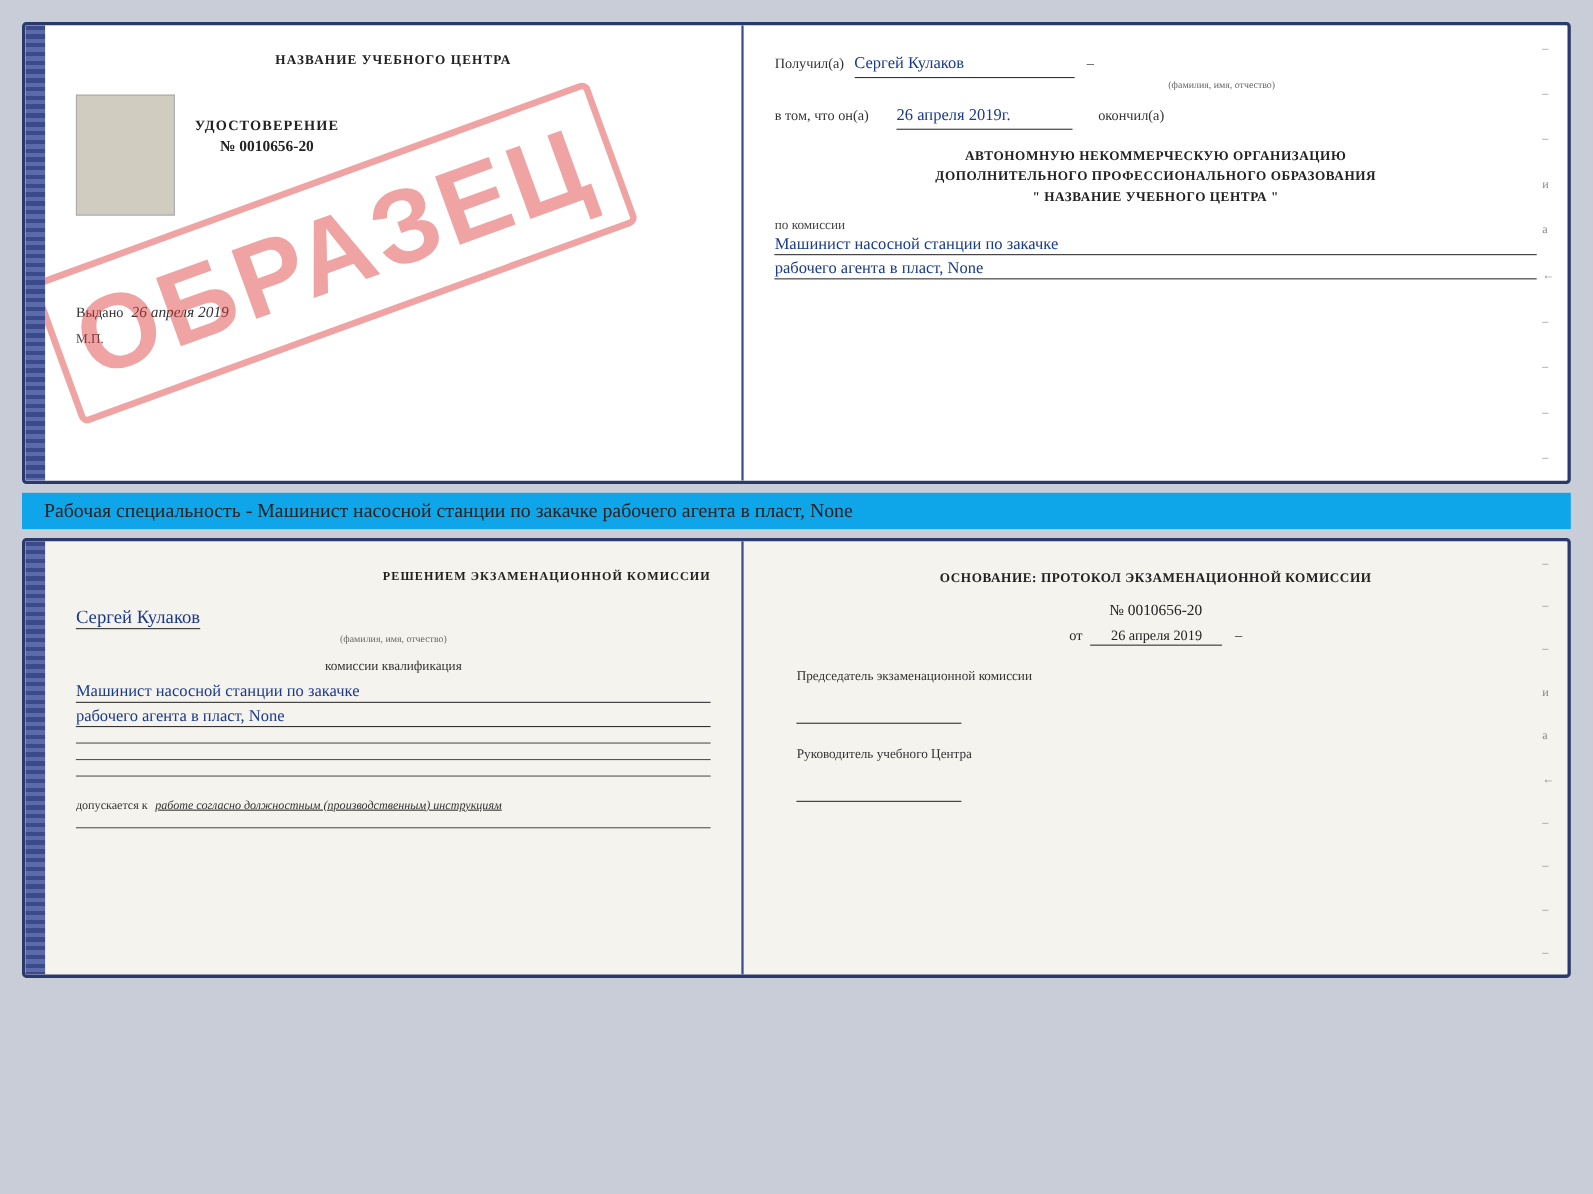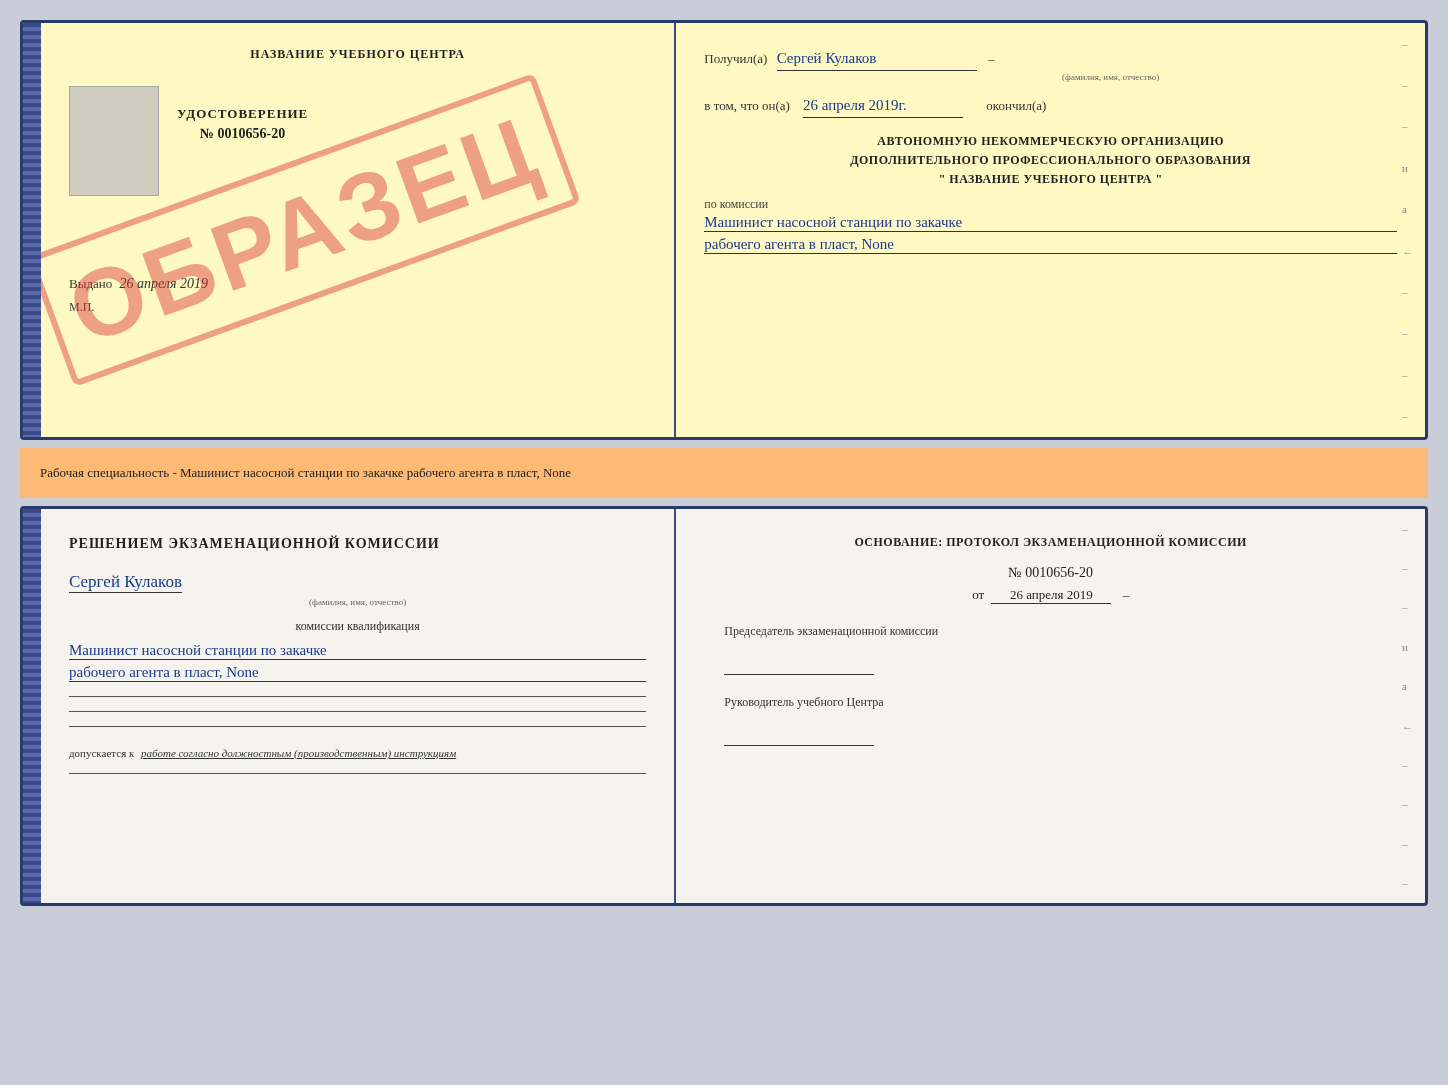--- a/index.html
+++ b/index.html
@@ -13,21 +13,21 @@
 
     .page-container {
       display: flex;
       flex-direction: column;
       gap: 8px;
     }
 
     
     .certificate-book {
       display: flex;
-      background: #fef9c3;
+      background: #ffffff;
       border: 3px solid #2a3a6b;
       border-radius: 4px;
       overflow: hidden;
       position: relative;
       min-height: 420px;
     }
 
     
     .book-spine {
       width: 18px;
@@ -194,24 +194,24 @@
       bottom: 0;
       display: flex;
       flex-direction: column;
       justify-content: space-around;
       font-size: 11px;
       color: #888;
     }
 
     
     .middle-text {
-      font-size: 13px;
-      color: #222;
-      padding: 17px 20px;
-      background: #fdba74;
+      font-size: 18px;
+      color: #222;
+      padding: 6px 20px;
+      background: #0ea5e9;
     }
 
     
     .bottom-book {
       display: flex;
       background: #f5f3ee;
       border: 3px solid #2a3a6b;
       border-radius: 4px;
       overflow: hidden;
       min-height: 400px;
@@ -223,22 +223,22 @@
       border-right: 2px solid #3a4a8a;
     }
 
     .bottom-right {
       flex: 1.2;
       padding: 24px 28px 20px 28px;
       position: relative;
     }
 
     .komissia-title {
-      font-size: 14px;
-      text-align: left;
+      font-size: 11px;
+      text-align: right;
       font-weight: bold;
       text-transform: uppercase;
       letter-spacing: 1px;
       color: #222;
       margin-bottom: 18px;
       line-height: 1.5;
     }
 
     .signed-name {
       font-family: 'Segoe Script', 'Comic Sans MS', cursive;
@@ -395,21 +395,21 @@
       <div class="right-line">
         <span>Получил(а)</span>
         <span class="handwritten" style="margin-left:6px;">Сергей Кулаков</span>
         <span style="margin-left:8px; font-size:13px;">–</span>
         <br>
         <span class="small-hint" style="margin-left:120px;">(фамилия, имя, отчество)</span>
       </div>
 
       <div class="right-line" style="margin-top:8px;">
         <span>в том, что он(а)</span>
-        <span class="handwritten" style="margin-left:10px; min-width:160px;">26 апреля 2019г.</span>
+        <span class="handwritten" style="margin-left:22px; min-width:160px;">26 апреля 2019г.</span>
         <span style="margin-left:20px;">окончил(а)</span>
       </div>
 
       <div class="center-text">
         <div>АВТОНОМНУЮ НЕКОММЕРЧЕСКУЮ ОРГАНИЗАЦИЮ</div>
         <div>ДОПОЛНИТЕЛЬНОГО ПРОФЕССИОНАЛЬНОГО ОБРАЗОВАНИЯ</div>
         <div>"  НАЗВАНИЕ УЧЕБНОГО ЦЕНТРА  "</div>
       </div>
 
       <div class="profession-line">по комиссии</div>

